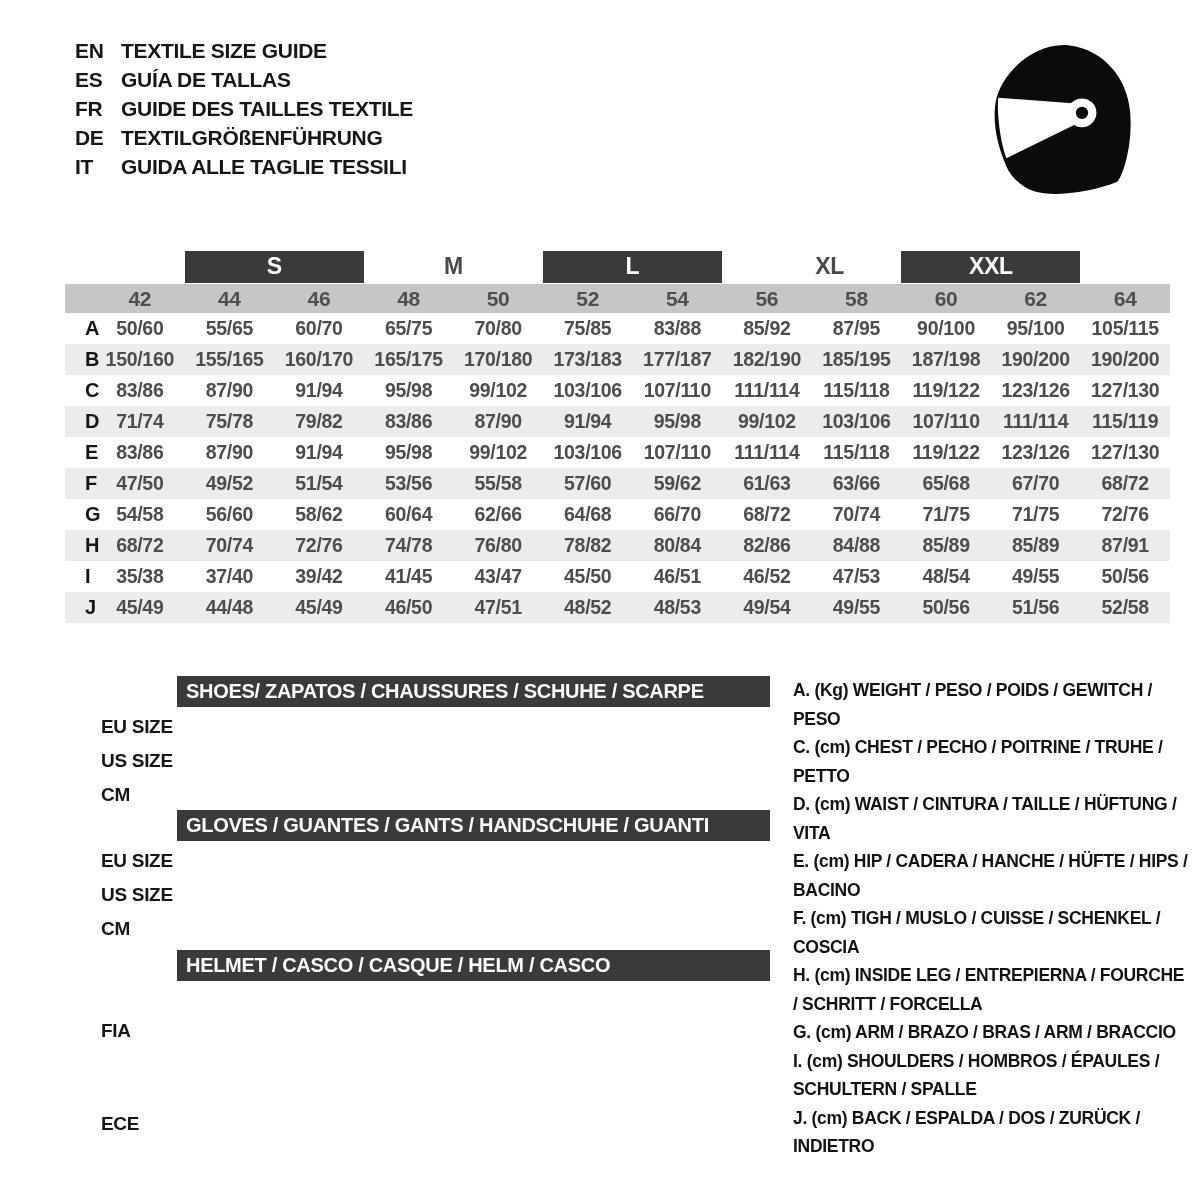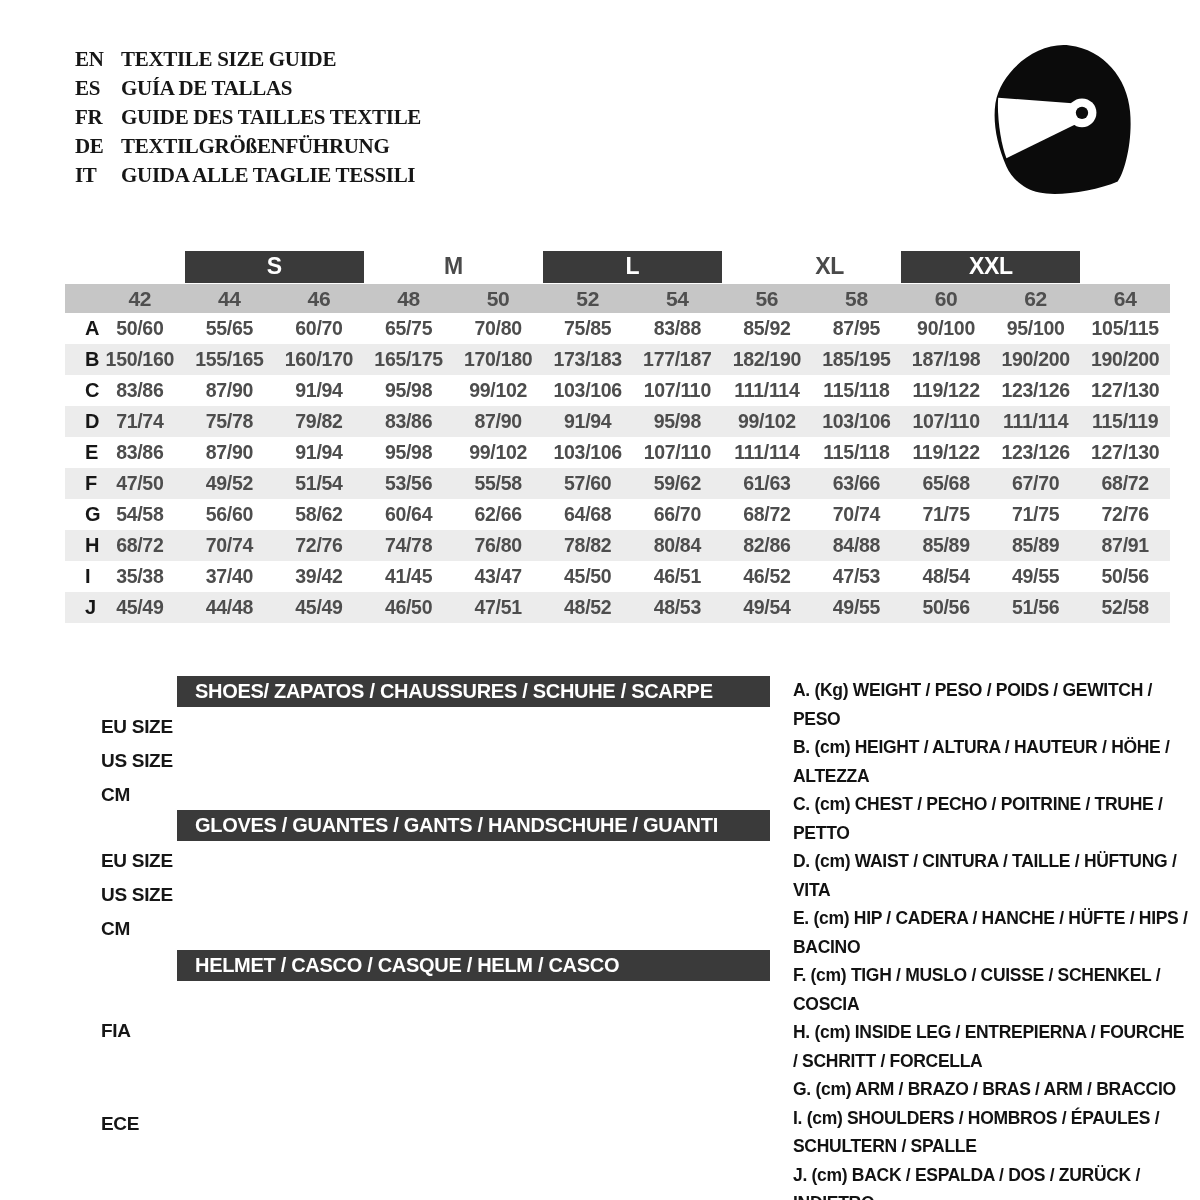--- a/index.html
+++ b/index.html
@@ -7,21 +7,21 @@
     --strip:#c6c6c6;
     --shade:#ececec;
     --val:#4d4d4d;
     --ink:#161616;
   }
   *{margin:0;padding:0;box-sizing:border-box;}
   body{background:#fff;font-family:"Liberation Sans",sans-serif;font-weight:bold;}
   .page{position:relative;width:1200px;height:1200px;background:#fff;overflow:hidden;letter-spacing:-0.3px;}
 
   
-  .lang-block{position:absolute;left:75px;top:45px;font-family:Liberation Serif, serif;}
+  .lang-block{position:absolute;left:75px;top:36px;}
   .lang-row{display:flex;line-height:29px;font-size:21px;color:var(--ink);}
   .lang-code{width:46px;flex:0 0 46px;}
   .lang-title{white-space:nowrap;}
 
   
   .helmet-logo{position:absolute;left:983px;top:40px;width:165px;height:158px;}
 
   
   .size-table{position:absolute;left:65px;top:250px;width:1105px;}
   .size-grid{display:grid;grid-template-columns:30px repeat(12,1fr);align-items:center;}
@@ -29,21 +29,21 @@
   .band{height:32px;display:flex;align-items:center;justify-content:center;font-size:23px;color:#4a4a4a;}
   .band.bar{background:var(--dark);color:#fff;}
   .num-strip{height:29px;background:var(--strip);font-size:21px;color:#4f4f4f;}
   .cell{text-align:center;}
   .drow{height:31px;font-size:19.5px;color:var(--val);}
   .drow.alt{background:var(--shade);}
   .rlabel{text-align:left;padding-left:20px;font-size:20px;color:var(--ink);}
 
   
   .btable{position:absolute;left:65px;width:705px;}
-  .btitle{margin-left:112px;height:31px;background:var(--dark);color:#fff;display:flex;align-items:center;padding-left:18px;font-size:20px;margin-bottom:3px;white-space:nowrap;}
+  .btitle{margin-left:112px;height:31px;background:var(--dark);color:#fff;display:flex;align-items:center;padding-left:9px;font-size:20px;margin-bottom:3px;white-space:nowrap;}
   .trow{display:flex;height:34px;align-items:stretch;}
   .trow-compact .trow{height:31px;}
   .tlabel{width:112px;flex:0 0 112px;display:flex;align-items:center;font-size:19px;color:var(--ink);margin-left:36px;}
 
   
   .legend{position:absolute;left:793px;top:676px;width:400px;font-size:17.5px;line-height:28.5px;color:#121212;}
 </style>
 </head>
 <body>
 
@@ -302,21 +302,20 @@
           <div class="tlabel"></div>
         </div>
         <div class="trow">
           <div class="tlabel">ECE</div>
         </div>
       </div>
   </div>
 
   <div class="legend" id="legend">
       <div class="legend-item"><span>A. (Kg) WEIGHT / PESO / POIDS / GEWITCH / PESO</span></div>
-      <div class="legend-item"><span>B. (cm) HEIGHT / ALTURA / HAUTEUR / HÖHE / ALTEZZA</span></div>
       <div class="legend-item"><span>C. (cm) CHEST / PECHO / POITRINE / TRUHE / PETTO</span></div>
       <div class="legend-item"><span>D. (cm) WAIST / CINTURA / TAILLE / HÜFTUNG / VITA</span></div>
       <div class="legend-item"><span>E. (cm) HIP / CADERA / HANCHE / HÜFTE / HIPS / BACINO</span></div>
       <div class="legend-item"><span>F. (cm) TIGH / MUSLO / CUISSE / SCHENKEL / COSCIA</span></div>
       <div class="legend-item"><span>H. (cm) INSIDE LEG / ENTREPIERNA / FOURCHE / SCHRITT / FORCELLA</span></div>
       <div class="legend-item"><span>G. (cm) ARM / BRAZO / BRAS / ARM / BRACCIO</span></div>
       <div class="legend-item"><span>I. (cm) SHOULDERS / HOMBROS / ÉPAULES / SCHULTERN / SPALLE</span></div>
       <div class="legend-item"><span>J. (cm) BACK / ESPALDA / DOS / ZURÜCK / INDIETRO</span></div>
     </div>
 

